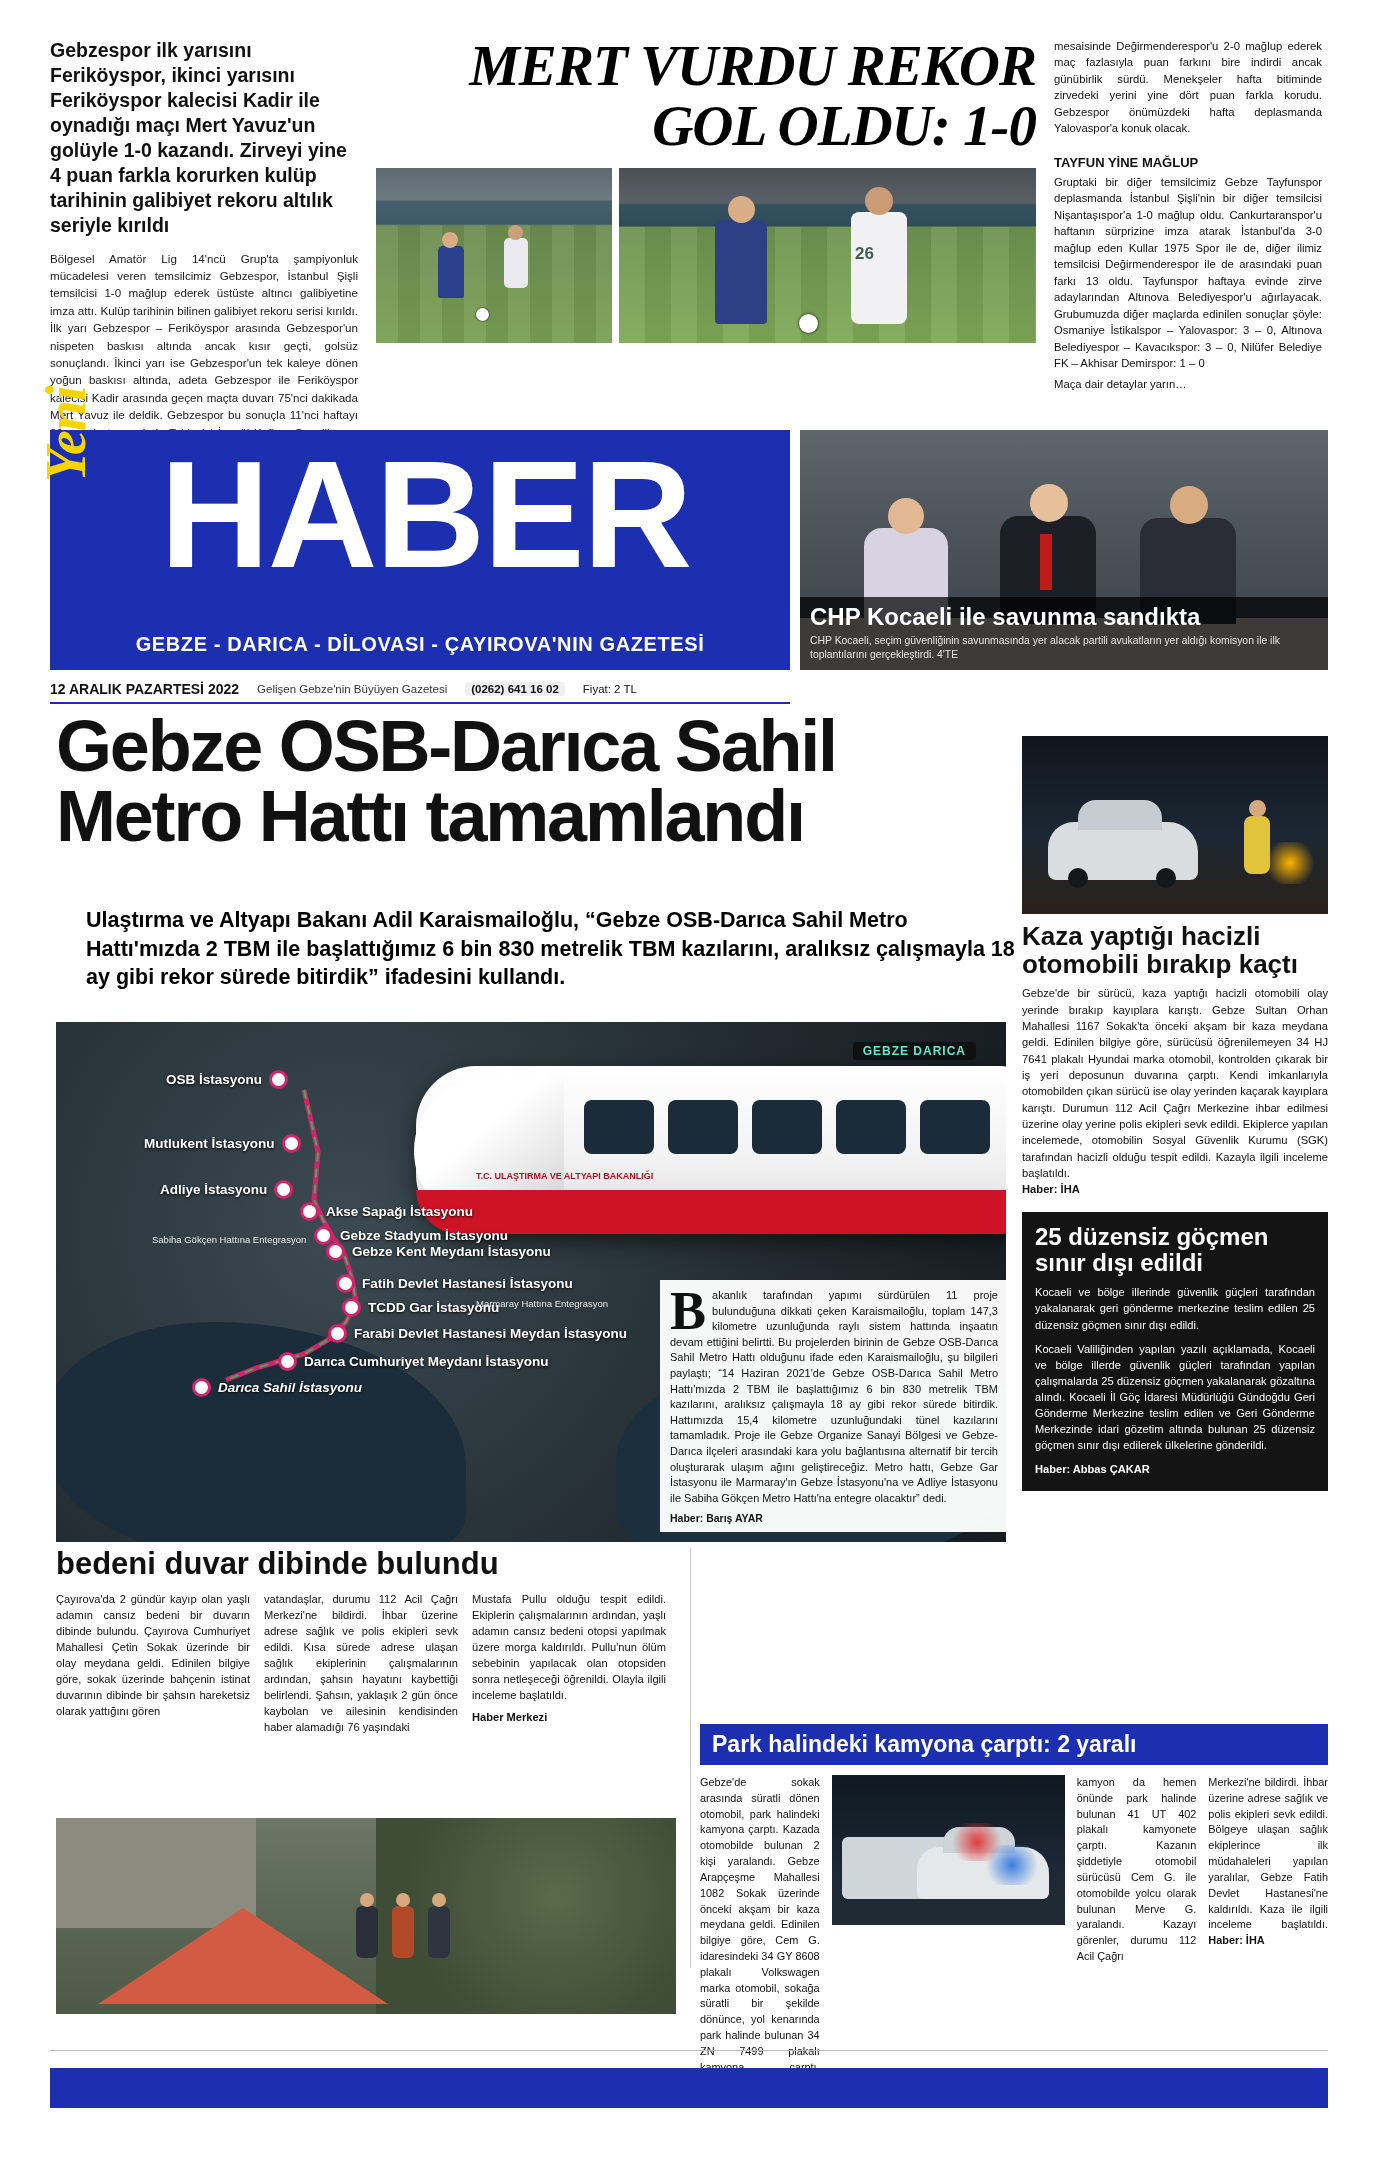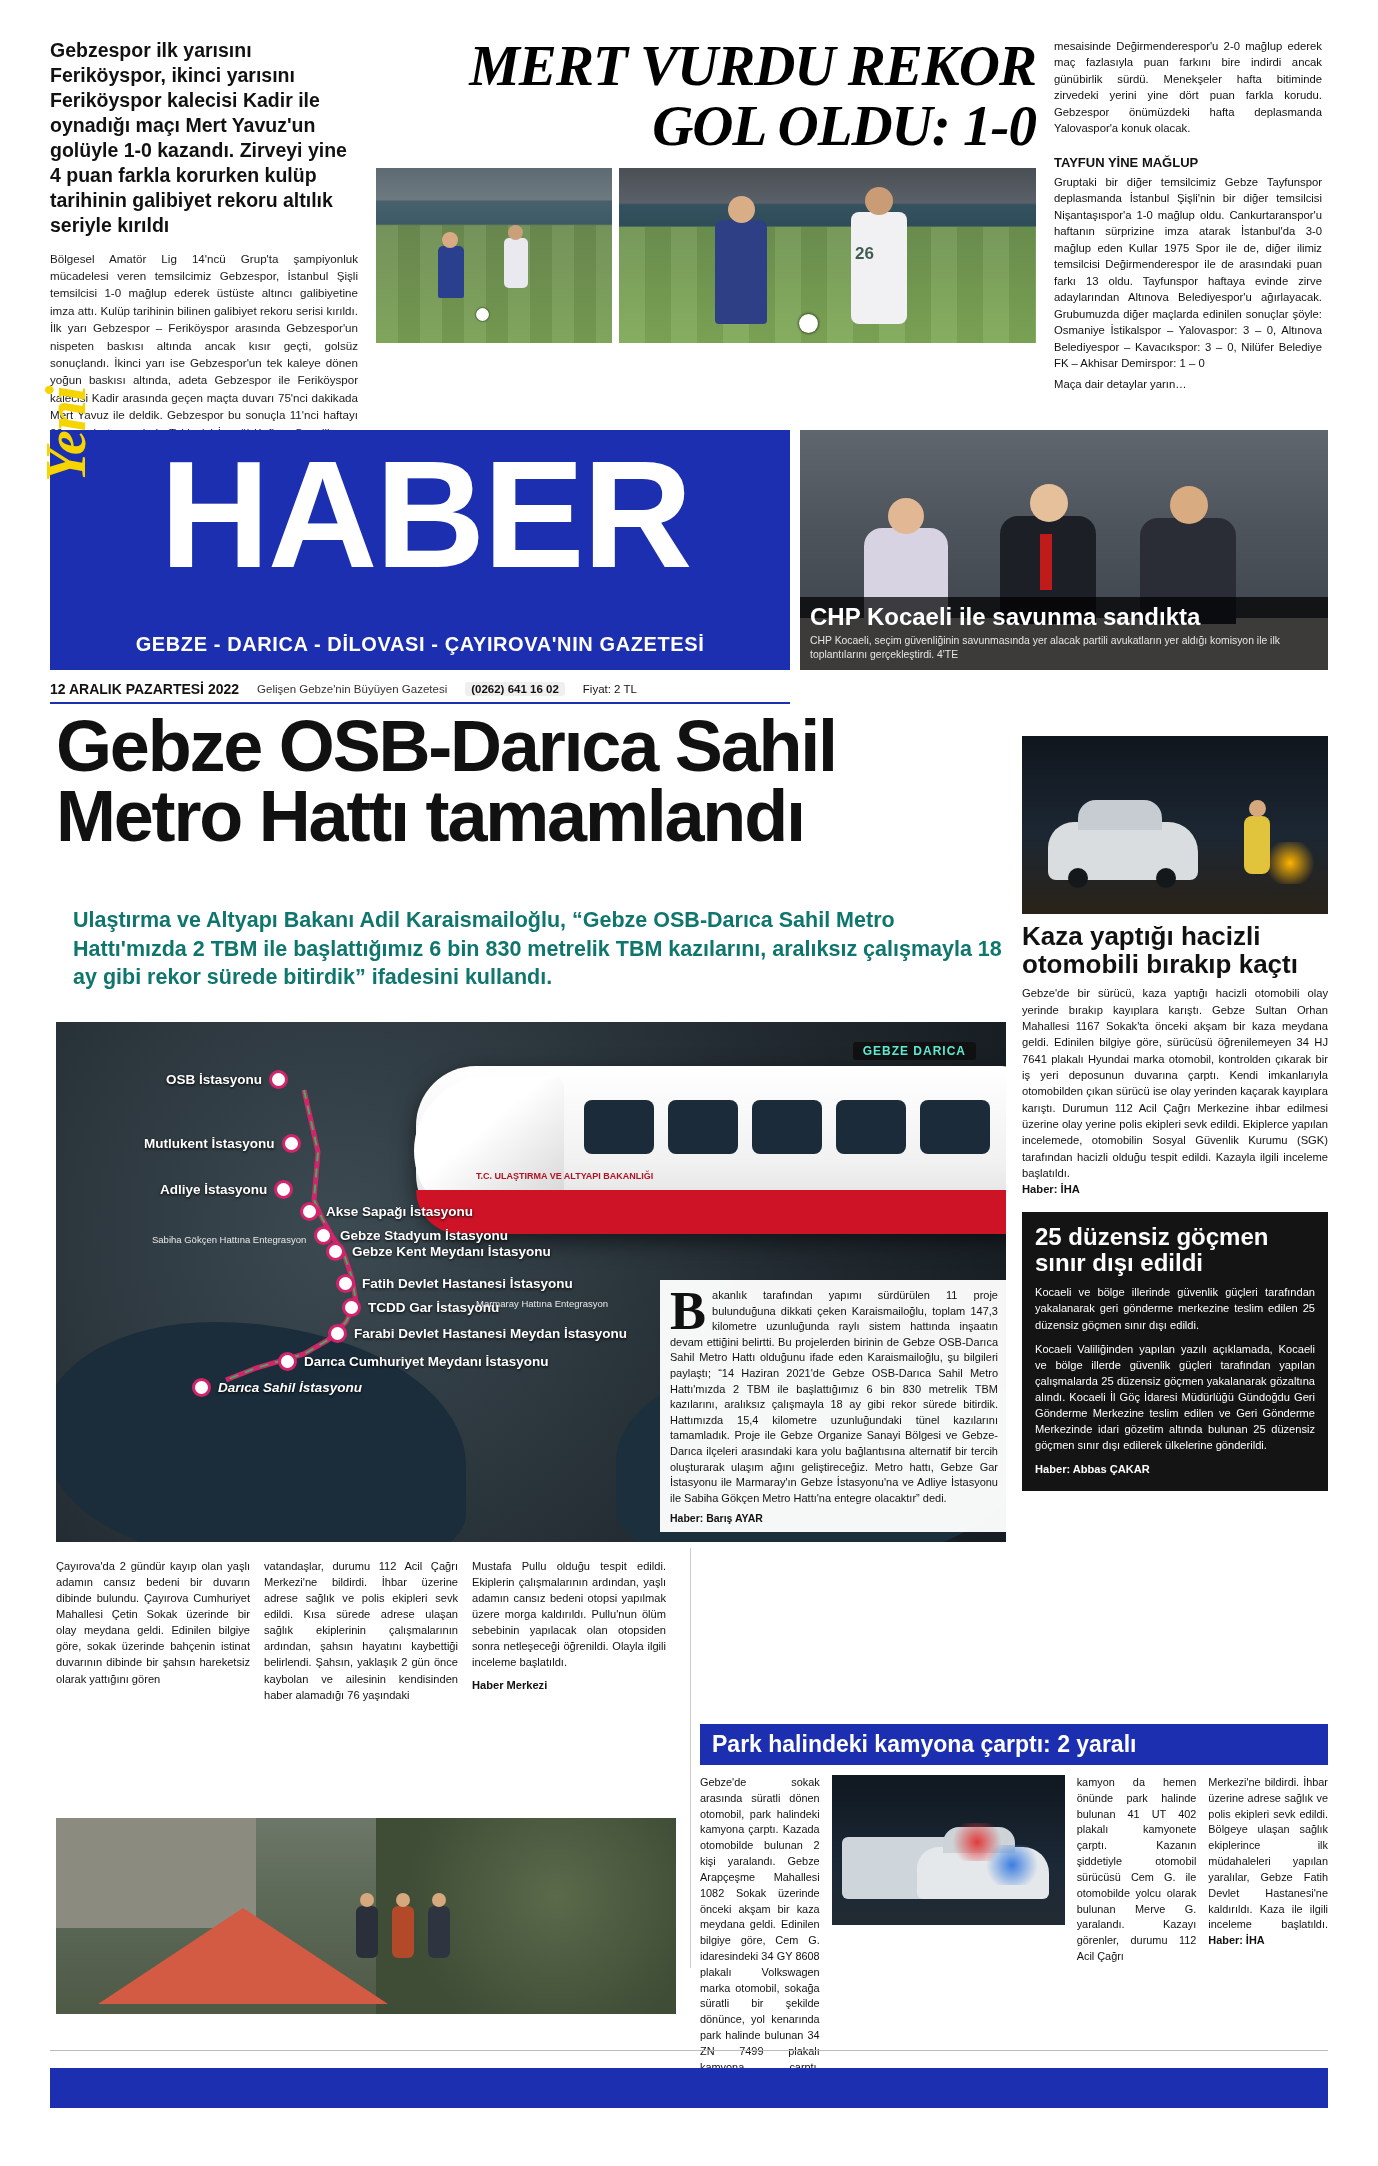--- a/index.html
+++ b/index.html
@@ -108,21 +108,21 @@
   
   .datebar { position:absolute; left:50px; top:676px; width:740px; height:28px; display:flex; align-items:center; gap:18px; border-bottom:2px solid #1c2fb0;}
   .db-date { font-weight:bold; font-size:14px; }
   .db-slogan { font-size:11.5px; color:#333; }
   .db-phone { font-weight:bold; font-size:11.5px; background:#efefef; padding:1px 6px; border-radius:3px;}
   .db-price { font-size:11.5px; }
 
   
   .main-head { position:absolute; left:56px; top:712px; width:950px; }
   .mh-line { font-weight:bold; font-size:72px; line-height:0.97; letter-spacing:-2.2px; color:#111; }
-  .main-deck { position:absolute; left:73px; top:906px; width:930px; font-weight:bold; font-size:21.5px; line-height:1.33; color:#0f766e; }
+  .main-deck { position:absolute; left:86px; top:906px; width:930px; font-weight:bold; font-size:21.5px; line-height:1.33; color:#000000; }
 
   
   .metro { position:absolute; left:56px; top:1022px; width:950px; height:520px; overflow:hidden;
            background:radial-gradient(circle at 30% 40%, #3c4a52 0%, #222b31 60%, #161c21 100%); }
   .metro .water { position:absolute; left:-10px; top:300px; width:420px; height:240px; background:#1b2d3b; border-radius:40% 60% 20% 50%; }
   .metro .water2 { position:absolute; left:560px; top:330px; width:420px; height:220px; background:#1c2f3d; border-radius:50% 40% 60% 30%; }
   .metro-line { position:absolute; left:0; top:0; width:100%; height:100%; }
   .st { position:absolute; display:flex; align-items:center; gap:7px; color:#fff; font-size:13.5px; font-weight:bold; text-shadow:0 1px 3px #000; }
   .st .dot { width:19px; height:19px; border-radius:50%; background:#fff; border:3px solid #d2246a; display:inline-block; }
   .train { position:absolute; right:-10px; top:18px; width:620px; height:250px; }
@@ -363,20 +363,21 @@
     <div class="black-box">
       <h3>25 düzensiz göçmen sınır dışı edildi</h3>
       <p>Kocaeli ve bölge illerinde güvenlik güçleri tarafından yakalanarak geri gönderme merkezine teslim edilen 25 düzensiz göçmen sınır dışı edildi.</p>
       <p>Kocaeli Valiliğinden yapılan yazılı açıklamada, Kocaeli ve bölge illerde güvenlik güçleri tarafından yapılan çalışmalarda 25 düzensiz göçmen yakalanarak gözaltına alındı. Kocaeli İl Göç İdaresi Müdürlüğü Gündoğdu Geri Gönderme Merkezine teslim edilen ve Geri Gönderme Merkezinde idari gözetim altında bulunan 25 düzensiz göçmen sınır dışı edilerek ülkelerine gönderildi.</p>
       <p style="font-weight:bold;margin:0;">Haber: Abbas ÇAKAR</p>
     </div>
   </div>
 
   <div class="bl">
     <div class="bl-head">
+      <div>bedeni duvar dibinde bulundu</div>
     </div>
     <div class="bl-cols">
       <div class="c">Çayırova'da 2 gündür kayıp olan yaşlı adamın cansız bedeni bir duvarın dibinde bulundu.
 Çayırova Cumhuriyet Mahallesi Çetin Sokak üzerinde bir olay meydana geldi. Edinilen bilgiye göre, sokak üzerinde bahçenin istinat duvarının dibinde bir şahsın hareketsiz olarak yattığını gören</div>
       <div class="c">vatandaşlar, durumu 112 Acil Çağrı Merkezi'ne bildirdi. İhbar üzerine adrese sağlık ve polis ekipleri sevk edildi. Kısa sürede adrese ulaşan sağlık ekiplerinin çalışmalarının ardından, şahsın hayatını kaybettiği belirlendi. Şahsın, yaklaşık 2 gün önce kaybolan ve ailesinin kendisinden haber alamadığı 76 yaşındaki</div>
       <div class="c">
         <span>Mustafa Pullu olduğu tespit edildi. Ekiplerin çalışmalarının ardından, yaşlı adamın cansız bedeni otopsi yapılmak üzere morga kaldırıldı. Pullu'nun ölüm sebebinin yapılacak olan otopsiden sonra netleşeceği öğrenildi. Olayla ilgili inceleme başlatıldı.</span>
         <div style="font-weight:bold;margin-top:6px;">Haber Merkezi</div>
       </div>
     </div>

